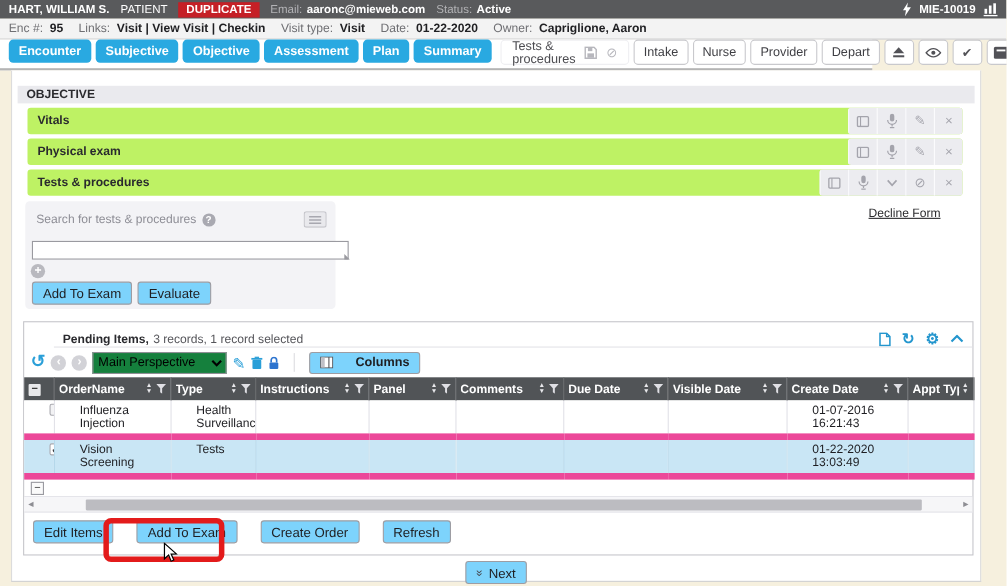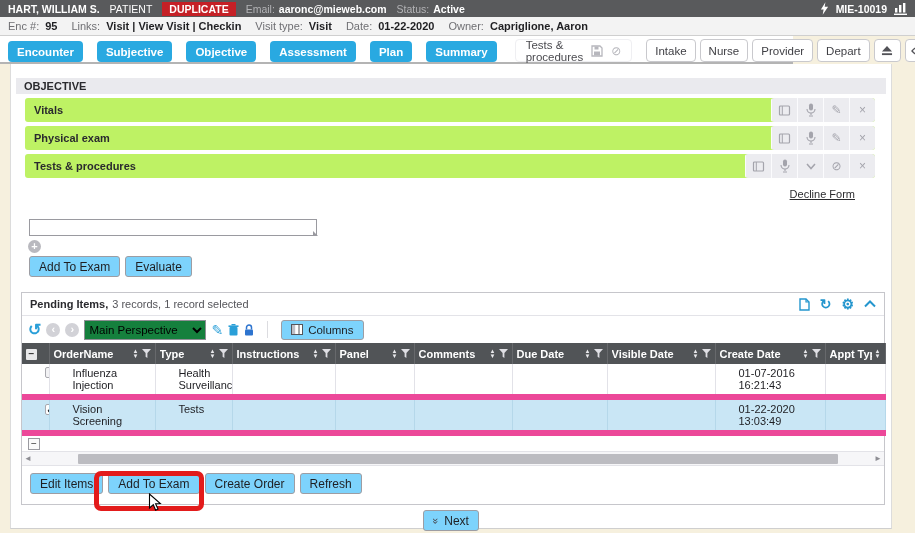--- a/index.html
+++ b/index.html
@@ -30,21 +30,21 @@
     background:#f3f3f3; border-bottom:1px solid #cfcfcf;
     display:flex; align-items:center; gap:6px; padding:0 8px;
     font-size:11px; white-space:nowrap;
   }
   .vb-label { color:#6f6f73; }
   .vb-val { color:#1f1f22; font-weight:bold; margin-right:8px; }
   
   .tab-bar {
     position:absolute; top:36px; left:0; width:793px; height:28px;
     background:#fff; border-bottom:2px solid #b4b4b4;
-    display:flex; align-items:flex-end; gap:14px; padding:0 8px;
+    display:flex; align-items:flex-start; gap:4px; padding:0 8px;
   }
   .bluetab {
     background:#29a9e1; color:#fff; border:none; border-radius:4px;
     font-family:inherit; font-size:11.5px; font-weight:bold; height:21px;
     display:inline-flex; align-items:center; padding:0 9px; cursor:pointer;
   }
   .current-tab {
     background:#fff; border:1px solid #efeff2; border-radius:4px; height:23px;
     display:inline-flex; align-items:center; gap:8px; padding:0 10px;
     color:#4b4b50; font-size:11.5px; margin-left:4px;
@@ -107,38 +107,38 @@
     background:#7dd3fc; border:1px solid #9d9da3; border-radius:3px; height:21px;
     display:inline-flex; align-items:center; font-family:inherit; font-size:12px;
     color:#1f1f22; padding:0 9px; cursor:pointer; white-space:nowrap;
   }
   
   .grid-panel {
     position:absolute; left:10px; top:228px; width:864px; height:213px;
     border:1px solid #c6c6cb; background:#fff;
   }
   .gp-title {
-    height:23px; display:flex; align-items:center; padding:0 8px;
-    border-bottom:1px solid #e3e3e8; font-size:11px;
+    height:23px; display:flex; align-items:flex-end; padding:0 8px;
+    border-bottom:1px solid #e3e3e8; font-size:11px;margin-left:27px;
   }
   .gp-title b { color:#2a2a2e; }
   .gp-sub { color:#55555a; margin-left:4px; }
   .gp-title-icons { margin-left:auto; display:flex; align-items:center; gap:10px; color:#2496ce; }
   .gp-title-icons span { cursor:pointer; font-size:14px; font-weight:bold; line-height:1; }
   .gp-toolbar { height:27px; display:flex; align-items:center; gap:5px; padding:0 6px; }
   .undo-ic { color:#2a9fd8; font-size:16px; font-weight:bold; cursor:pointer; line-height:1; }
   .nav-circle {
     width:14px; height:14px; border-radius:50%; background:#d2d2d7; color:#fff;
     display:inline-flex; align-items:center; justify-content:center; font-size:11px;
     font-weight:bold; cursor:pointer; line-height:1;
   }
   .persp-select { height:20px; font-family:inherit; font-size:11.5px; border:1px solid #8f8f95; background:#15803d; width:122px; }
   .tool-ic { color:#2a9fd8; font-size:14px; cursor:pointer; line-height:1; }
   .v-sep { width:1px; height:17px; background:#dcdce0; margin:0 8px; }
-  .columns-btn { gap:5px; height:20px; font-size:11.5px; }
+  .columns-btn { gap:20px; height:20px; font-size:11.5px;font-weight:bold; }
   
   table.grid { border-collapse:collapse; width:863px; table-layout:fixed; }
   .grid th {
     background:#515457; color:#fff; height:21px; font-size:11px; font-weight:bold;
     text-align:left; padding:0 4px; border-right:1px solid #67696c; cursor:pointer;
   }
   .th-inner { display:flex; align-items:center; gap:3px; }
   .th-label { flex:1; overflow:hidden; white-space:nowrap; }
   .sort { display:inline-flex; flex-direction:column; line-height:4.5px; font-size:6px; color:#e9e9ec; }
   .allbox {
@@ -162,21 +162,21 @@
   
   .minus-row { height:16px; border-bottom:1px solid #e3e3e8; display:flex; align-items:center; padding:0 6px; }
   .mini-box {
     width:12px; height:12px; border:1px solid #9a9aa0; background:#fafafa; color:#333;
     display:inline-flex; align-items:center; justify-content:center; font-size:10px; line-height:1; cursor:pointer;
   }
   .hscroll { height:14px; display:flex; align-items:center; background:#f6f6f8; border-bottom:1px solid #e3e3e8; position:relative; }
   .hs-arrow { width:12px; text-align:center; color:#8d8d93; font-size:8px; cursor:pointer; line-height:1; }
   .hs-track { position:relative; flex:1; height:12px; }
   .hs-thumb { position:absolute; left:44px; top:1px; width:760px; height:10px; background:#bcbcc1; border-radius:1px; cursor:pointer; }
-  .gp-footer { display:flex; align-items:center; gap:5px; padding:7px 8px; }
+  .gp-footer { display:flex; align-items:center; gap:21px; padding:7px 8px; }
   
   .red-box {
     position:absolute; left:83px; top:407px; width:110px; height:40px;
     border:5px solid #e31b1b; border-radius:7px; pointer-events:none; z-index:5;
   }
   .cursor-svg { position:absolute; left:137px; top:429px; z-index:6; pointer-events:none; }
   
   .next-wrap { position:absolute; left:0; right:0; top:446px; display:flex; justify-content:center; }
   .next-btn { gap:5px; }
   .dbl-chev { display:inline-block; transform:rotate(90deg); font-size:11px; color:#44444a; }
@@ -344,20 +344,34 @@
             <path d="M1 1 L5 5.5 L9 1" fill="none" stroke="#a4a4ac" stroke-width="1.5"></path>
           </svg>
         </span>
       <span class="icon-cell">⊘</span>
       <span class="icon-cell">×</span>
     </span>
   </div>
 
   <a class="decline">Decline Form</a>
 
+  <div class="search-panel">
+    <div class="sp-head">
+      <span>Search for tests &amp; procedures</span>
+      <span class="help-badge">?</span>
+      <span class="sp-listicon">
+          <svg width="21" height="15">
+            <rect x="0.5" y="0.5" width="20" height="14" rx="2" fill="#e9e9ed" stroke="#c3c3c9"></rect>
+            <line x1="5" y1="5" x2="16" y2="5" stroke="#a8a8b0" stroke-width="1.4"></line>
+            <line x1="5" y1="8" x2="16" y2="8" stroke="#a8a8b0" stroke-width="1.4"></line>
+            <line x1="5" y1="11" x2="16" y2="11" stroke="#a8a8b0" stroke-width="1.4"></line>
+          </svg>
+        </span>
+    </div>
+  </div>
   <textarea class="search-ta" value="" style=""></textarea>
   <span class="ta-grip"></span>
   <span class="plus-circle">+</span>
   <div class="sp-buttons">
     <button class="btn">Add To Exam</button>
     <button class="btn">Evaluate</button>
   </div>
 
   <div class="grid-panel">
     <div class="gp-title">

